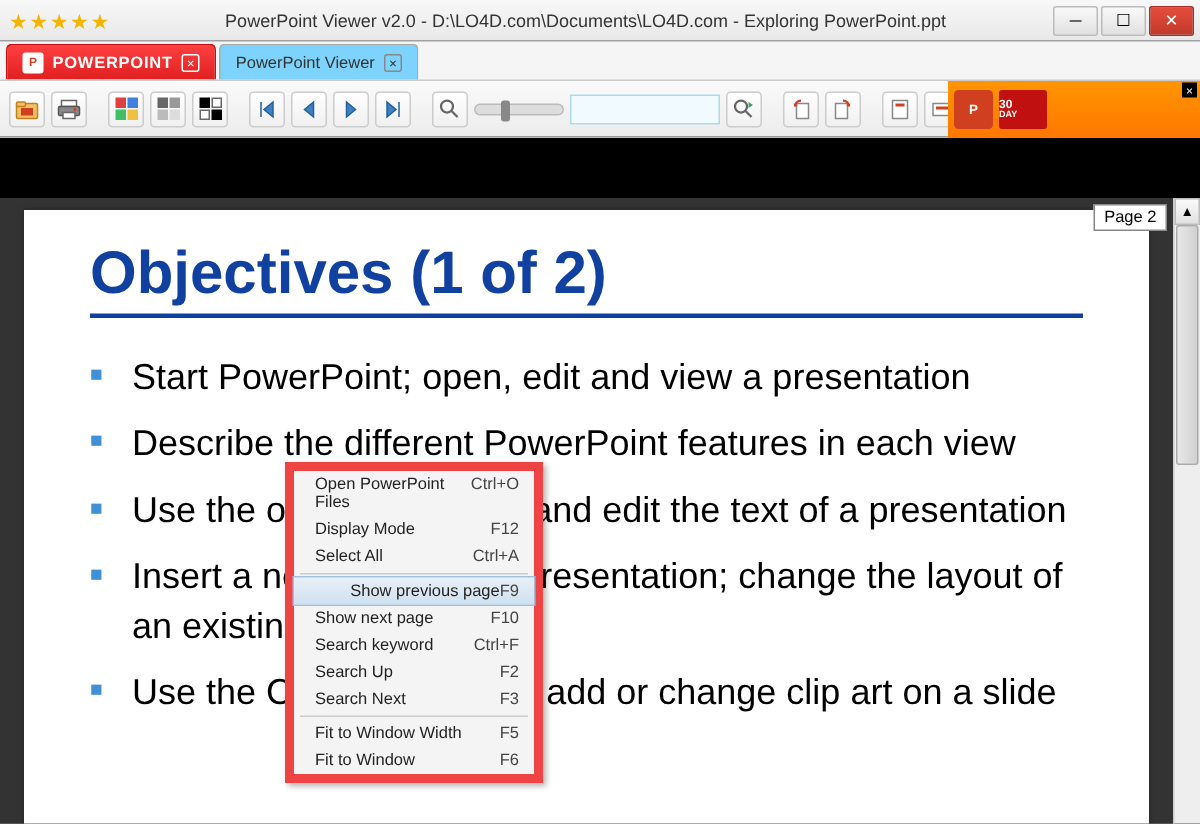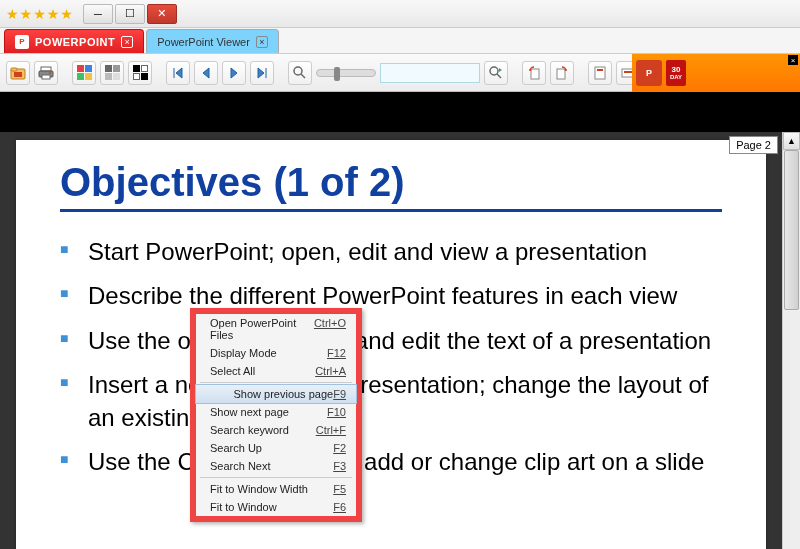--- a/index.html
+++ b/index.html
@@ -28,21 +28,21 @@
 .tbtn { width: 24px; height: 24px; border: 1px solid #ccc; border-radius: 3px; background: linear-gradient(#fff,#f0f0f0); display: flex; align-items: center; justify-content: center; cursor: pointer; }
 .tbtn svg { width: 16px; height: 16px; }
 .zoom-slider { width: 60px; height: 8px; background: #ddd; border: 1px solid #bbb; border-radius: 4px; position: relative; }
 .zoom-slider::after { content:''; position:absolute; top:-3px; left: 30%; width: 6px; height: 14px; background:#888; border-radius:2px; }
 .searchbox { width: 100px; height: 20px; border: 1px solid #b0d8e8; background: #f0faff; }
 .ad { position:absolute; right:0; top:0; height:38px; width:168px; background: linear-gradient(#ff9500,#ff7700); display:flex; align-items:center; padding:2px 4px; gap:4px; }
 .ad-ppt { width:26px; height:26px; background:#d04020; border-radius:3px; color:#fff; font-size:9px; display:flex; align-items:center; justify-content:center; font-weight:bold; }
 .ad-text { flex:1; }
 .ad-line1 { color:#fffa80; font-size:8px; font-weight:bold; }
 .ad-line2 { color:#fff; font-size:7px; font-weight:bold; line-height:1.1; }
-.ad-badge { width:20px; height:26px; background:#c01010; color:#fff; font-size:8px; font-weight:bold; display:flex; flex-direction:column; align-items:center; justify-content:center; border-radius:2px; line-height:1; }
+.ad-badge { width:32px; height:26px; background:#c01010; color:#fff; font-size:8px; font-weight:bold; display:flex; flex-direction:column; justify-content:center; border-radius:2px; line-height:1; }
 .ad-x { position:absolute; right:2px; top:1px; width:10px; height:10px; background:#000; color:#fff; font-size:8px; display:flex; align-items:center; justify-content:center; cursor:pointer; }
 
 
 .content { position: relative; height: 457px; background: #333; margin-top: 40px; }
 .scrolltrack { position:absolute; right:0; top:0; width:18px; height:100%; background:#eee; border-left:1px solid #ccc; }
 .scrolltrack .uparr, .scrolltrack .dnarr { height:18px; display:flex; align-items:center; justify-content:center; background:linear-gradient(#fafafa,#e0e0e0); border:1px solid #bbb; font-size:9px; cursor:pointer; }
 .scrolltrack .thumb { position:absolute; top:18px; left:1px; right:1px; height:160px; background:linear-gradient(90deg,#e8e8e8,#d0d0d0); border:1px solid #aaa; border-radius:2px; }
 .scrolltrack .dnarr { position:absolute; bottom:0; left:0; right:0; }
 .page-indicator { position:absolute; right:22px; top:4px; background:#fff; border:1px solid #888; padding:2px 6px; font-size:11px; z-index:5; }
 
@@ -50,39 +50,40 @@
 .slide-title { font-family: Arial, sans-serif; font-size: 40px; font-weight: bold; color: #1040a0; border-bottom: 3px solid #1040a0; padding-bottom: 4px; margin-bottom: 24px; }
 .slide ul { list-style:none; }
 .slide li { font-family: Arial, sans-serif; font-size: 24px; color: #000; margin-bottom: 12px; padding-left: 28px; position: relative; line-height: 1.35; }
 .slide li::before { content: "■"; color: #4090d8; position: absolute; left: 0; top: 4px; font-size: 14px; }
 
 
 .context-menu { position: absolute; left: 190px; top: 176px; width: 172px; background: #f4f4f4; border: 6px solid #ef4444; box-shadow: 2px 2px 4px rgba(0,0,0,0.3); z-index: 20; font-size: 11px; }
 .context-menu .item { display: flex; justify-content: space-between; padding: 3px 10px 3px 14px; color: #222; cursor: pointer; }
 .context-menu .item.hl { background: linear-gradient(#e8f0f8,#d0e0f0); border: 1px solid #a0c0e0; margin: -1px; padding: 3px 10px 3px 14px; justify-content: flex-end; }
 .context-menu .sep { height: 1px; background: #ccc; margin: 2px 4px; }
-.context-menu .shortcut { color: #444; text-decoration: underline; }
+.context-menu .shortcut { color: #444; }
 
 .watermark { position:absolute; right:12px; bottom:6px; color:rgba(255,255,255,0.55); font-size:22px; font-weight:300; letter-spacing:1px; z-index:30; display:flex; align-items:center; gap:6px; }
 .watermark .c { width:22px; height:22px; border:2px solid rgba(255,255,255,0.55); border-radius:50%; display:flex; align-items:center; justify-content:center; font-size:12px; }
 
 .icon-grid { display:grid; grid-template-columns:7px 7px; gap:1px; }
 .icon-grid span { width:7px; height:7px; }
 </style>
 </head>
 <body>
 
 <div class="titlebar">
   <div class="stars">
     <span class="star">★</span>
     <span class="star">★</span>
     <span class="star">★</span>
     <span class="star">★</span>
     <span class="star">★</span>
   </div>
+  <div class="title">PowerPoint Viewer v2.0 - D:\LO4D.com\Documents\LO4D.com - Exploring PowerPoint.ppt</div>
   <div class="winbtns">
     <div class="winbtn">─</div>
     <div class="winbtn">☐</div>
     <div class="winbtn close">✕</div>
   </div>
 </div>
 
 <div class="tabrow">
   <div class="tab red">
     <span style="width:14px;height:14px;background:#fff;border-radius:2px;color:#d04020;font-size:8px;font-weight:bold;display:flex;align-items:center;justify-content:center;">P</span>

